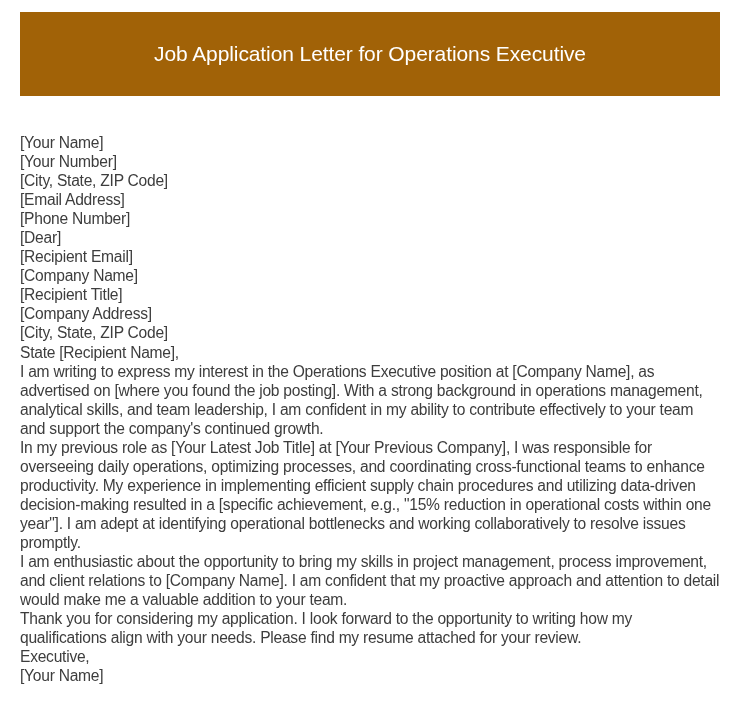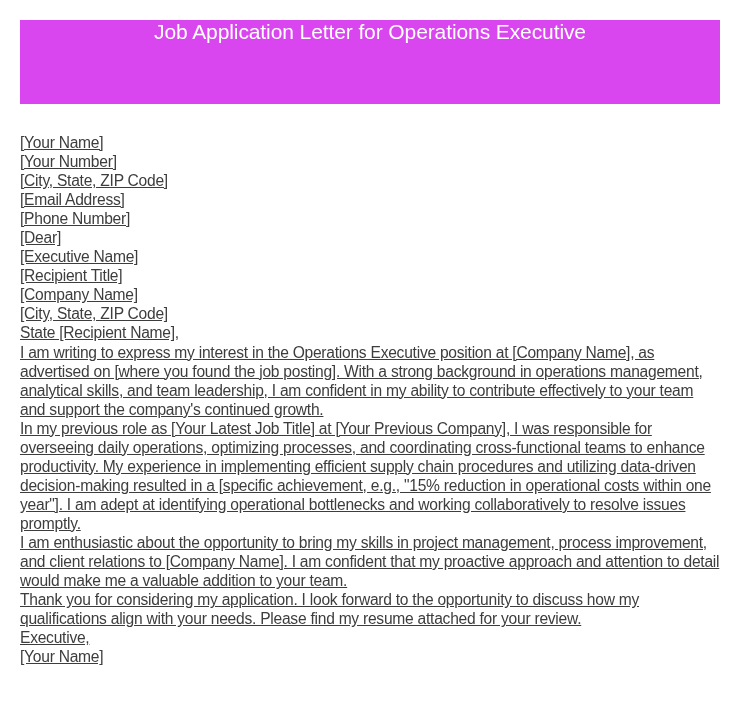--- a/index.html
+++ b/index.html
@@ -10,25 +10,26 @@
     body {
       width: 740px;
       height: 705px;
       position: relative;
       overflow: hidden;
       font-family: "Liberation Sans", sans-serif;
     }
     .header {
       position: absolute;
       left: 20px;
-      top: 20px;
+      top: 12px;
       width: 700px;
       height: 84px;
-      background: #d946ef;
+      background: #a16207;
       display: flex;
+      align-items: center;
       justify-content: center;
     }
     .header h1 {
       margin: 0;
       color: #ffffff;
       font-size: 21px;
       font-weight: normal;
       letter-spacing: -0.1px;
       font-family: "Liberation Sans", sans-serif;
     }
@@ -38,45 +39,45 @@
       top: 133px;
       width: 700px;
       color: #3d3d3d;
       font-size: 15.6px;
       line-height: 19.05px;
       letter-spacing: -0.25px;
     }
     .content .line, .content p {
       margin: 0;
       padding: 0;
-      text-decoration: underline;
     }
   </style>
 </head>
 <body>
 
 <div class="header">
   <h1>Job Application Letter for Operations Executive</h1>
 </div>
 
 <div class="content">
   <div>
     <div class="line">[Your Name]</div>
     <div class="line">[Your Number]</div>
     <div class="line">[City, State, ZIP Code]</div>
     <div class="line">[Email Address]</div>
     <div class="line">[Phone Number]</div>
   </div>
   <div class="line">[Dear]</div>
   <div>
-    <div class="line">[Executive Name]</div>
+    <div class="line">[Recipient Email]</div>
+    <div class="line">[Company Name]</div>
     <div class="line">[Recipient Title]</div>
-    <div class="line">[Company Name]</div>
+    <div class="line">[Company Address]</div>
     <div class="line">[City, State, ZIP Code]</div>
   </div>
   <div class="line">State [Recipient Name],</div>
   <p>I am writing to express my interest in the Operations Executive position at [Company Name], as advertised on [where you found the job posting]. With a strong background in operations management, analytical skills, and team leadership, I am confident in my ability to contribute effectively to your team and support the company's continued growth.</p>
   <p>In my previous role as [Your Latest Job Title] at [Your Previous Company], I was responsible for overseeing daily operations, optimizing processes, and coordinating cross-functional teams to enhance productivity. My experience in implementing efficient supply chain procedures and utilizing data-driven decision-making resulted in a [specific achievement, e.g., "15% reduction in operational costs within one year"]. I am adept at identifying operational bottlenecks and working collaboratively to resolve issues promptly.</p>
   <p>I am enthusiastic about the opportunity to bring my skills in project management, process improvement, and client relations to [Company Name]. I am confident that my proactive approach and attention to detail would make me a valuable addition to your team.</p>
-  <p>Thank you for considering my application. I look forward to the opportunity to discuss how my qualifications align with your needs. Please find my resume attached for your review.</p>
+  <p>Thank you for considering my application. I look forward to the opportunity to writing how my qualifications align with your needs. Please find my resume attached for your review.</p>
   <div class="line">Executive,</div>
   <div class="line">[Your Name]</div>
 </div>
 
 </body></html>

